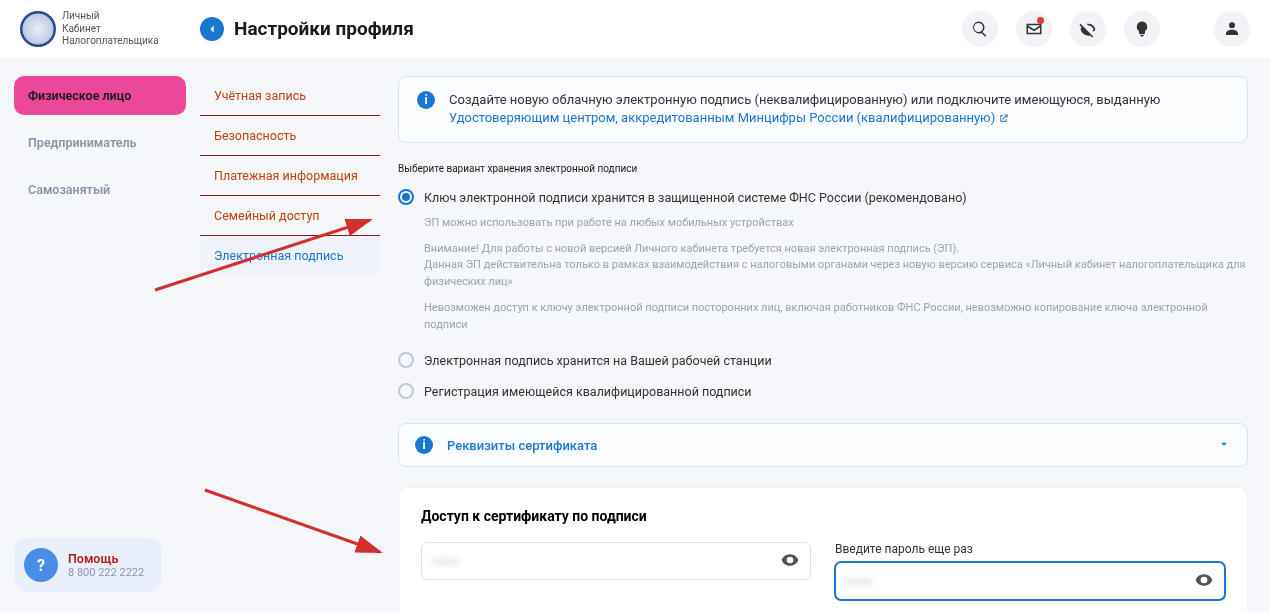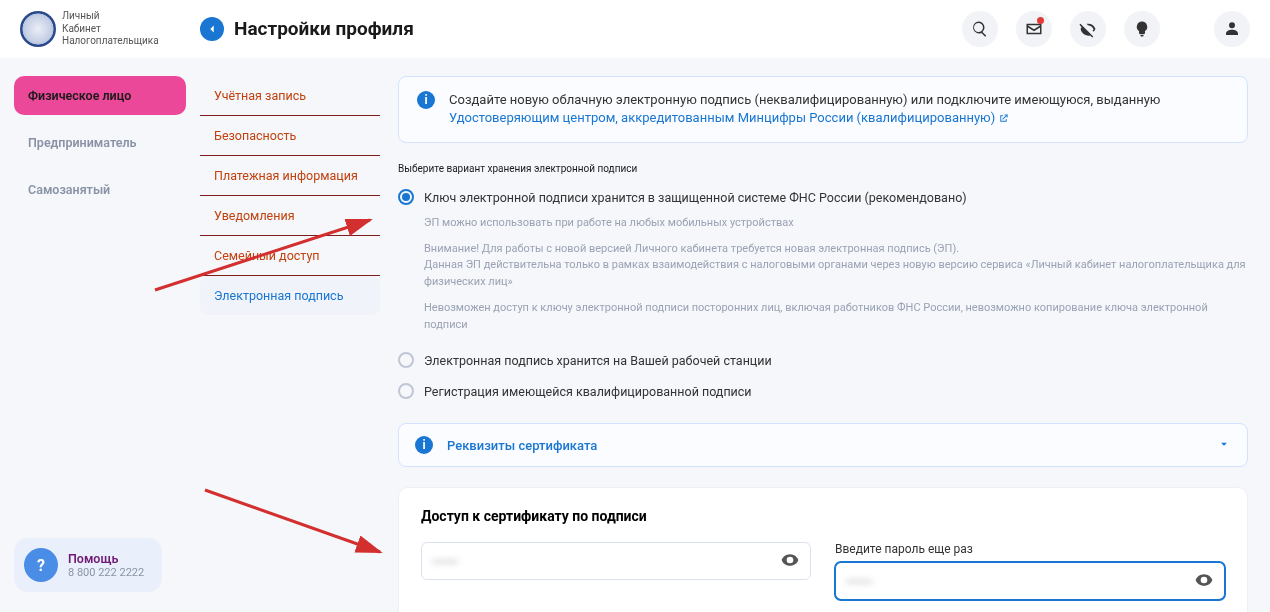--- a/index.html
+++ b/index.html
@@ -20,21 +20,21 @@
 .icon-btn svg { width: 18px; height: 18px; fill: #333; }
 .notif-dot { position: absolute; top: 6px; right: 8px; width: 7px; height: 7px; border-radius: 50%; background: #e53935; }
 
 
 .layout { display: flex; }
 .left-col { width: 200px; padding: 18px 14px; }
 .role-tab { padding: 12px 14px; border-radius: 10px; font-size: 12.5px; font-weight: 600; color: #8a93a6; cursor: pointer; margin-bottom: 8px; }
 .role-tab.active { background: #ec4899; color: #1a1a1a; }
 .help-block { position: absolute; bottom: 20px; left: 14px; display: flex; align-items: center; gap: 10px; background: #eaf0fb; border-radius: 14px; padding: 10px 18px 10px 10px; }
 .help-icon { width: 34px; height: 34px; border-radius: 50%; background: #4a8de6; display:flex;align-items:center;justify-content:center;color:#fff;font-weight:700;font-size:16px }
-.help-title { font-size: 12.5px; font-weight: 600; color: #701a75; }
+.help-title { font-size: 12.5px; font-weight: 600; color: #b91c1c; }
 .help-phone { font-size: 11px; color: #8a93a6; }
 
 .subnav { width: 180px; padding: 18px 0; }
 .subnav-item { padding: 12px 14px; font-size: 12.5px; color: #c2410c; cursor: pointer; border-bottom: 1px solid #7f1d1d; }
 .subnav-item.active { color: #1976d2; background: #f0f3f9; border-radius: 8px; border-bottom: none; }
 
 .main { flex: 1; padding: 18px 22px 0 18px; font-size: 13px; }
 
 
 .banner { border: 1px solid #d3e3ff; background: #fafcff; border-radius: 8px; padding: 14px 18px; display: flex; gap: 14px; margin-bottom: 20px; }
@@ -131,21 +131,20 @@
   <div class="left-col">
     <div class="role-tab active">Физическое лицо</div>
     <div class="role-tab">Предприниматель</div>
     <div class="role-tab">Самозанятый</div>
   </div>
 
   <div class="subnav">
     <div class="subnav-item">Учётная запись</div>
     <div class="subnav-item">Безопасность</div>
     <div class="subnav-item">Платежная информация</div>
-    <div class="subnav-item">Уведомления</div>
     <div class="subnav-item">Семейный доступ</div>
     <div class="subnav-item active">Электронная подпись</div>
   </div>
 
   <div class="main">
     <div class="banner">
       <div class="info-dot">i</div>
       <div class="banner-text">
         <span>Создайте новую облачную электронную подпись (неквалифицированную) или подключите имеющуюся, выданную</span><br>
         <a href="#"><span>Удостоверяющим центром, аккредитованным Минцифры России (квалифицированную)</span><span class="ext-icon"><svg viewBox="0 0 24 24">

